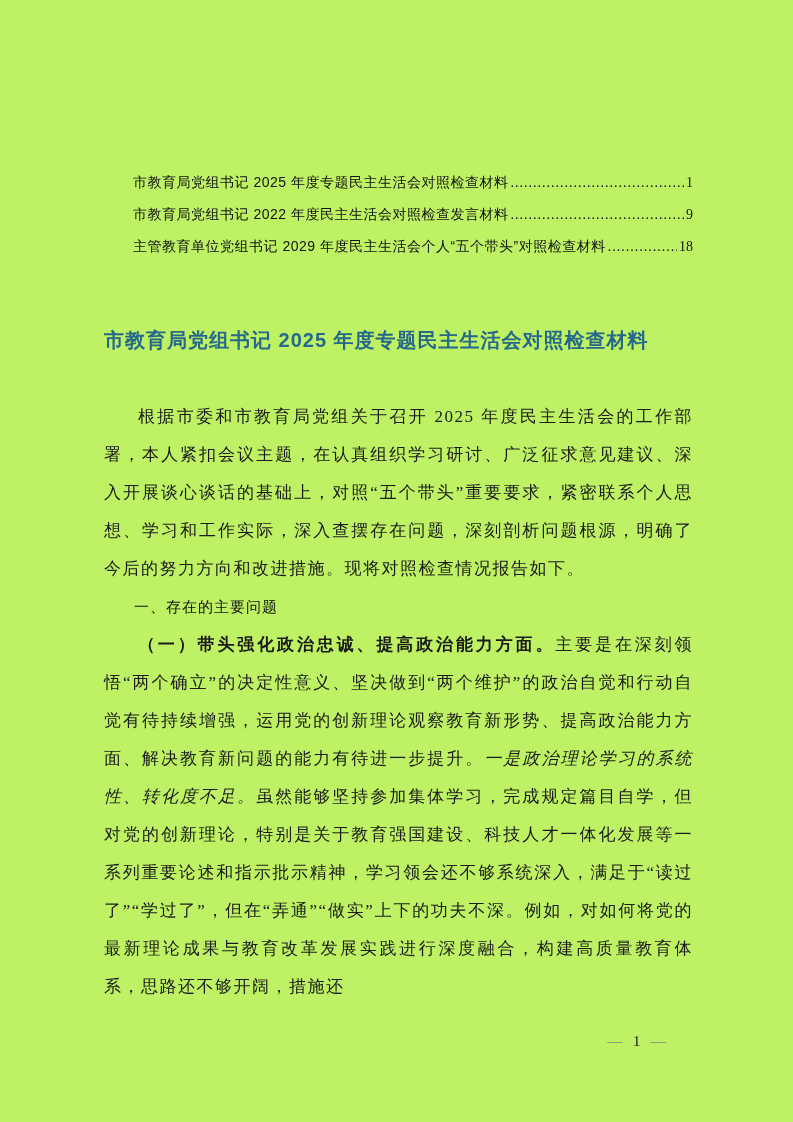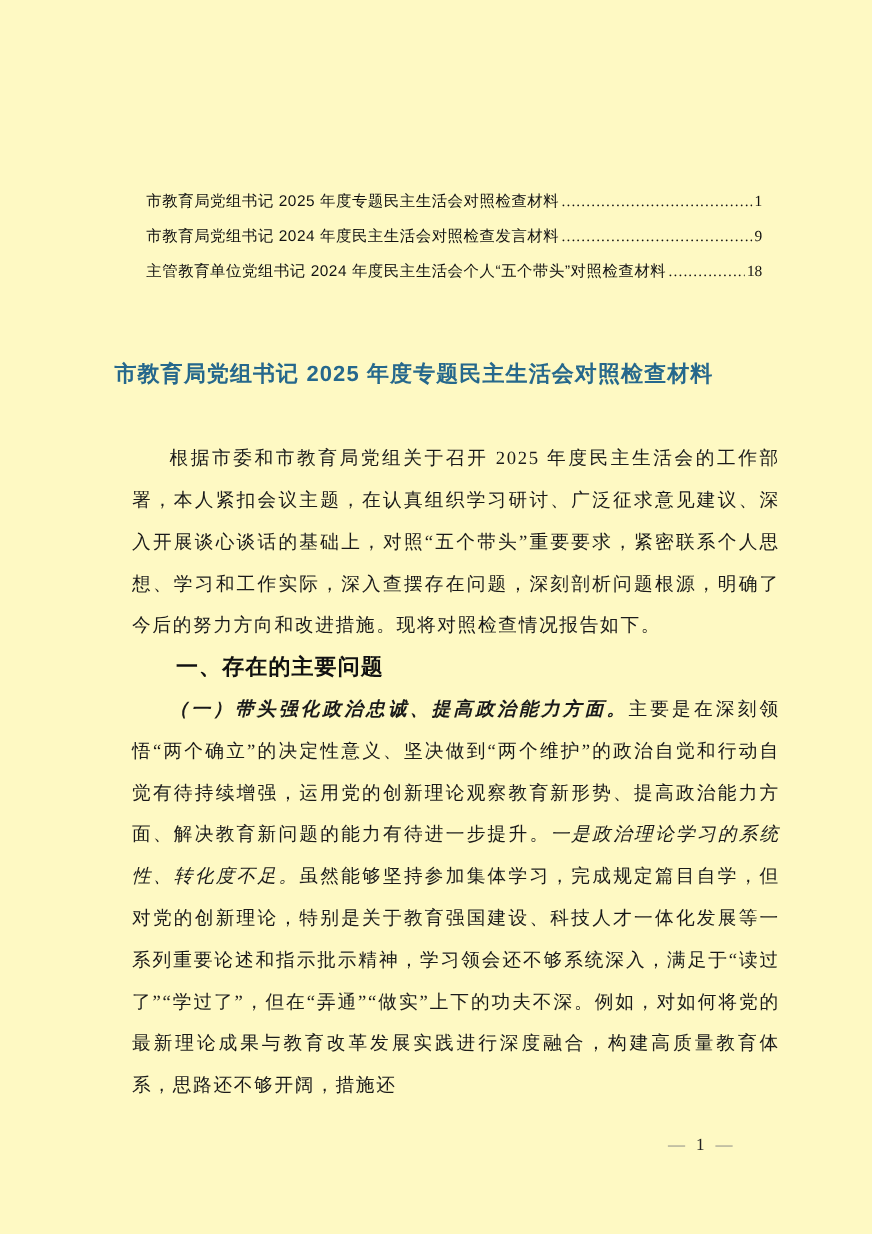--- a/index.html
+++ b/index.html
@@ -1,21 +1,21 @@
 <!DOCTYPE html>
 <html><head>
 <meta charset="utf-8">
 <style>
   * { margin: 0; padding: 0; box-sizing: border-box; }
   html, body { width: 793px; height: 1122px; background: #f6f6f6; }
   .page {
     position: relative;
     width: 793px;
     height: 1122px;
-    background: #fef9c3;
+    background: #bef264;
     overflow: hidden;
     font-family: "Liberation Serif", "DejaVu Serif", serif;
     color: #1a1a1a;
   }
 
   
   .toc {
     position: absolute;
     top: 166px;
     left: 133px;
@@ -64,39 +64,38 @@
     font-size: 20px;
     line-height: 28px;
     letter-spacing: 1px;
     color: #26688c;
   }
 
   
   .doc-body {
     position: absolute;
     top: 398px;
-    left: 120px;
+    left: 104px;
     width: 589px;
     font-size: 17px;
     line-height: 38px;
     letter-spacing: 1.5px;
     text-align: justify;
     color: #1a1a1a;
   }
   .doc-body p { text-indent: 2em; }
   .section-heading {
     font-family: "Liberation Sans", "DejaVu Sans", sans-serif;
-    font-weight: bold;
-    font-size: 20px;
+    font-weight: normal;
+    font-size: 15px;
     letter-spacing: 1px;
     color: #111111;
   }
   .lead-bold {
     font-weight: bold;
-    font-style: italic;
   }
   .em-kaiti {
     font-style: italic;
   }
 
   
   .page-footer {
     position: absolute;
     top: 1030px;
     right: 125px;
@@ -114,26 +113,26 @@
 
 <div class="page">
 
   <nav class="toc">
     <div class="toc-line">
       <span class="toc-title">市教育局党组书记 2025 年度专题民主生活会对照检查材料</span>
       <span class="toc-dots"></span>
       <span class="toc-page">1</span>
     </div>
     <div class="toc-line">
-      <span class="toc-title">市教育局党组书记 2024 年度民主生活会对照检查发言材料</span>
+      <span class="toc-title">市教育局党组书记 2022 年度民主生活会对照检查发言材料</span>
       <span class="toc-dots"></span>
       <span class="toc-page">9</span>
     </div>
     <div class="toc-line">
-      <span class="toc-title">主管教育单位党组书记 2024 年度民主生活会个人“五个带头”对照检查材料</span>
+      <span class="toc-title">主管教育单位党组书记 2029 年度民主生活会个人“五个带头”对照检查材料</span>
       <span class="toc-dots"></span>
       <span class="toc-page">18</span>
     </div>
   </nav>
 
   <h1 class="doc-title">市教育局党组书记 2025 年度专题民主生活会对照检查材料</h1>
 
   <div class="doc-body">
     <p><span>根据市委和市教育局党组关于召开 2025 年度民主生活会的工作部署，本人紧扣会议主题，在认真组织学习研讨、广泛征求意见建议、深入开展谈心谈话的基础上，对照“五个带头”重要要求，紧密联系个人思想、学习和工作实际，深入查摆存在问题，深刻剖析问题根源，明确了今后的努力方向和改进措施。现将对照检查情况报告如下。</span></p>
     <p class="section-heading">一、存在的主要问题</p>

